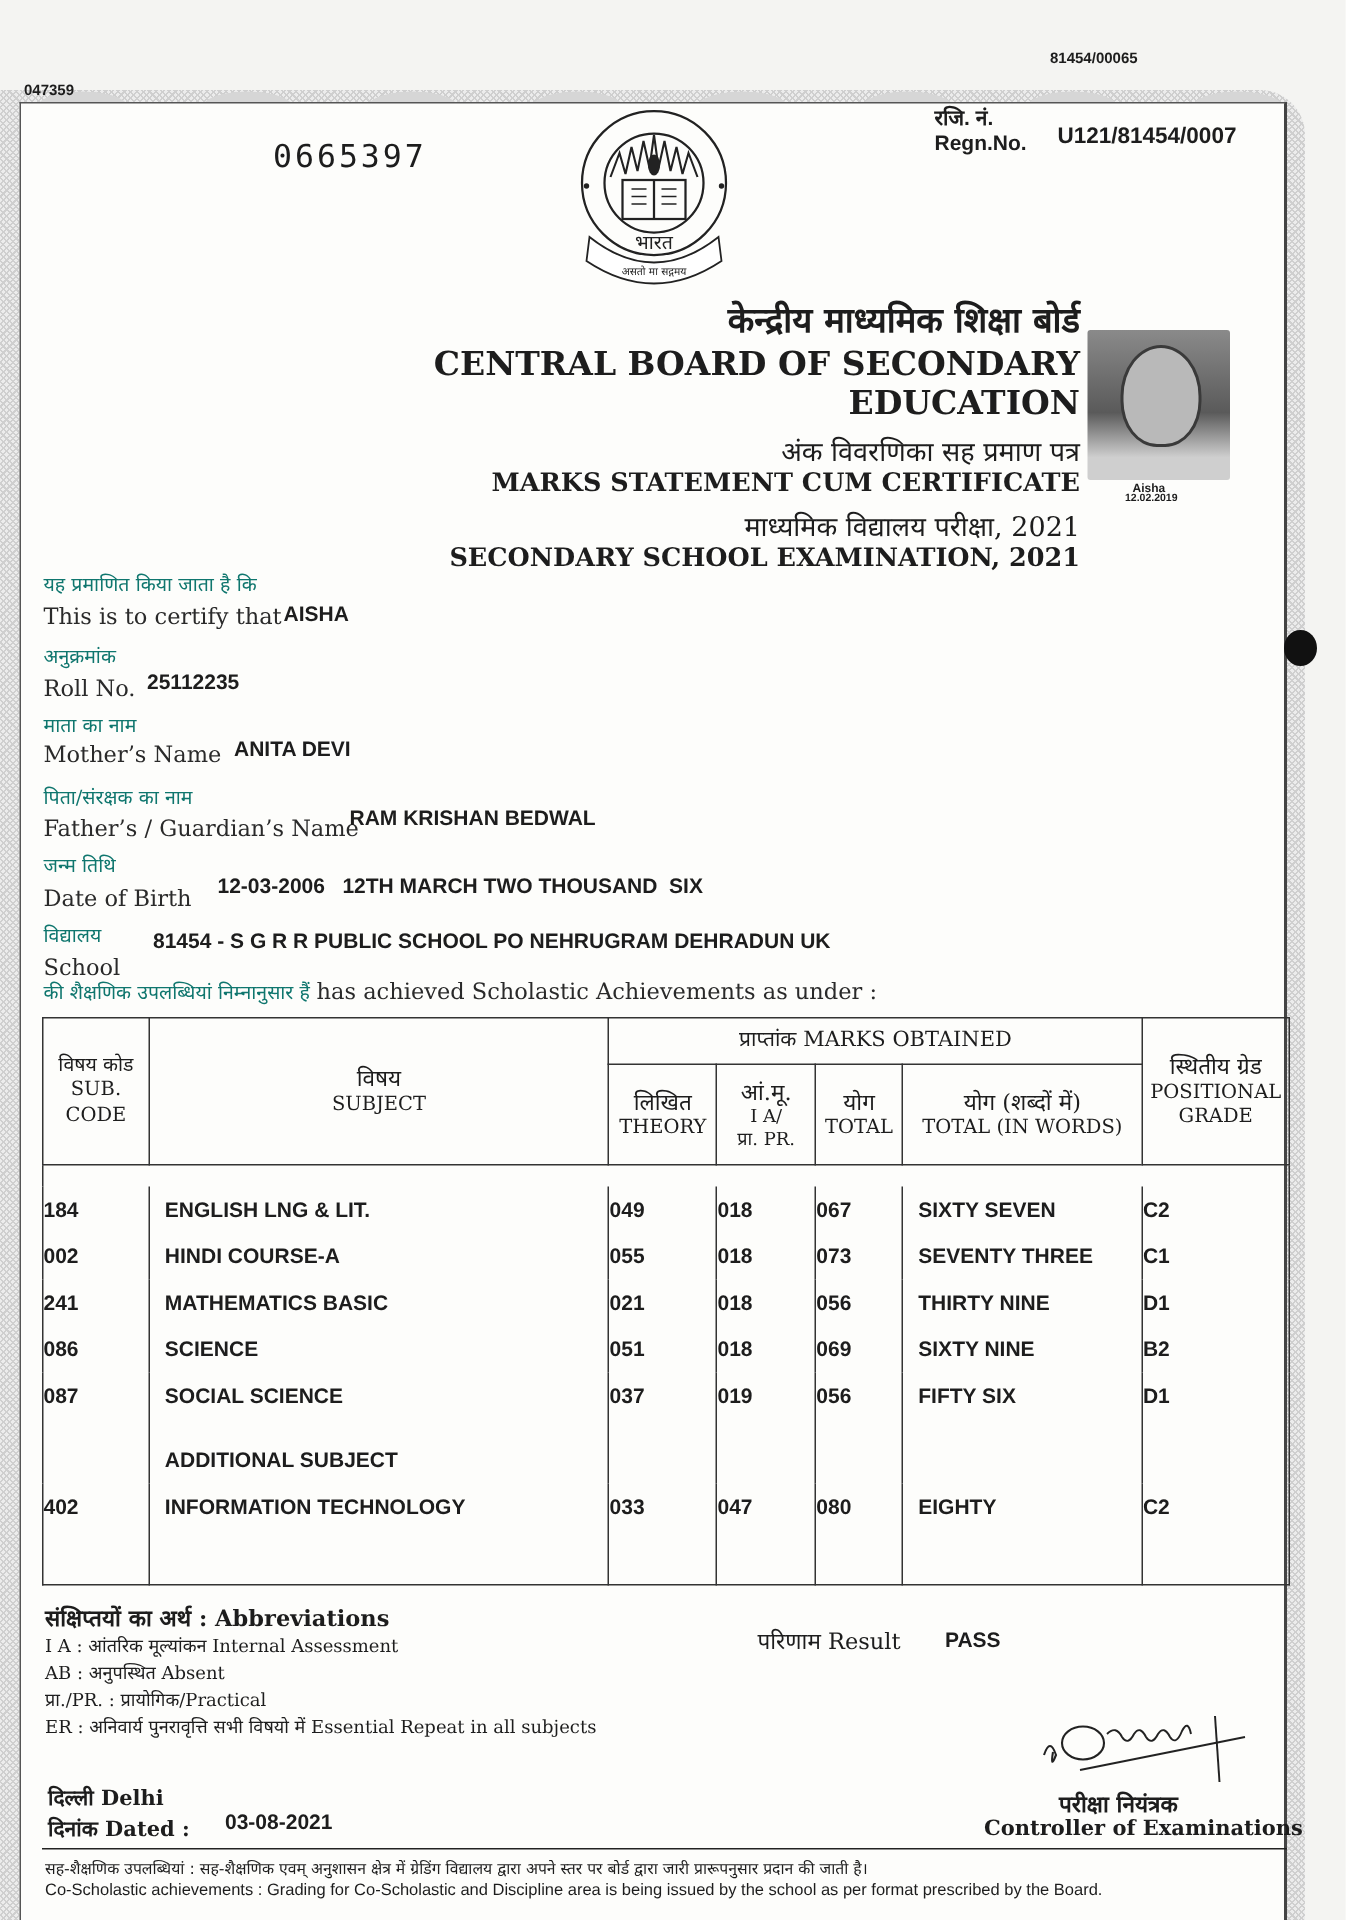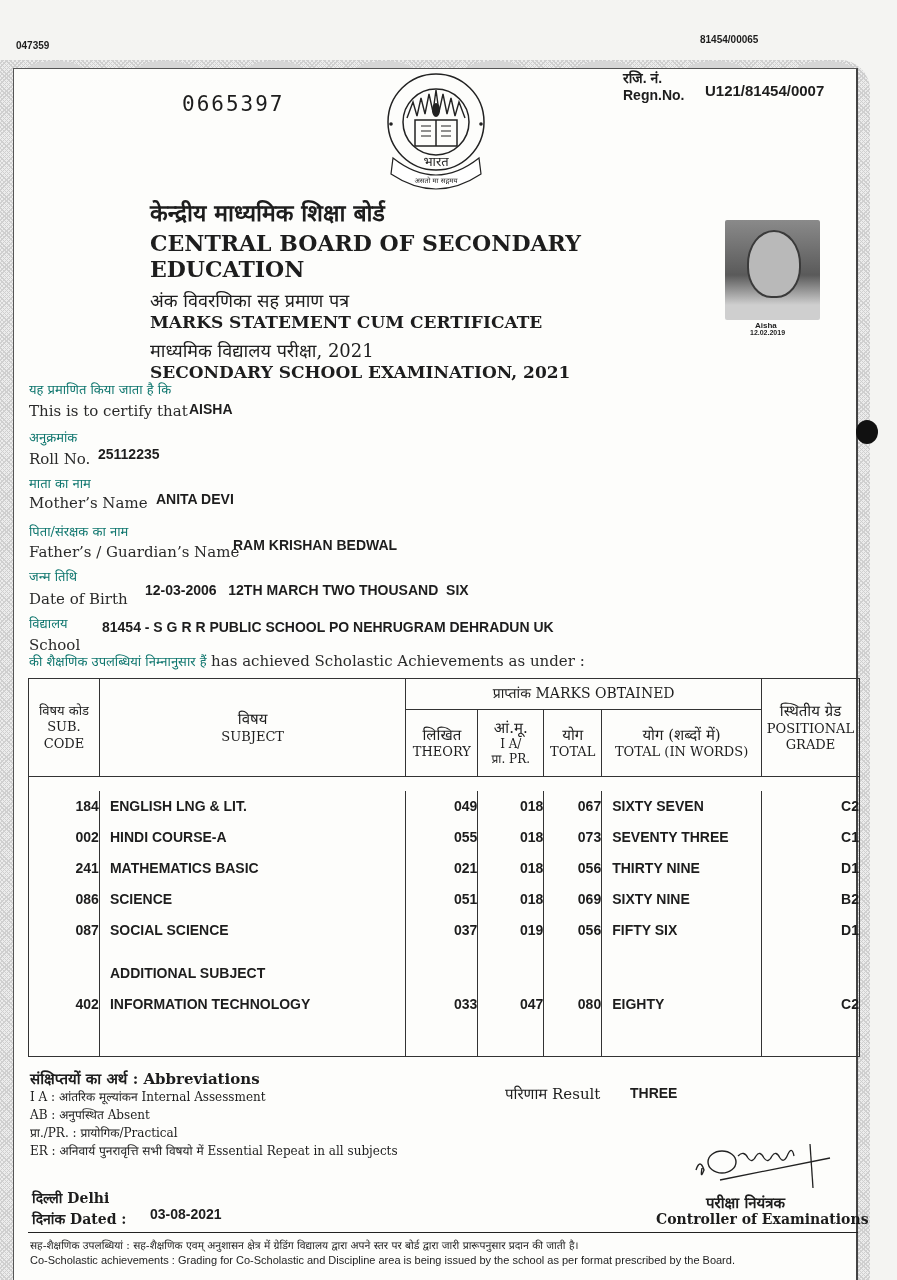--- a/index.html
+++ b/index.html
@@ -20,28 +20,28 @@
     background:
       radial-gradient(ellipse 50px 18px at 50% 100%, #d6d6d6 60%, transparent 62%) 0 0/110px 30px repeat-x;
   }
   .paper {
     position: absolute; left: 13px; top: 68px; width: 842px; height: 1212px;
     background: #fdfdfb;
     border: 1px solid #555;
     border-right: 2px solid #444;
   }
   .abs { position: absolute; }
-  .serial-left { left: 16px; top: 40px; font-size: 10px; font-weight: bold; font-family: "Liberation Sans", sans-serif; text-align: center; }
+  .serial-left { left: 16px; top: 55px; font-size: 10px; font-weight: bold; font-family: "Liberation Sans", sans-serif; text-align: center; }
   .serial-right { left: 700px; top: 34px; font-size: 10px; font-weight: bold; font-family: "Liberation Sans", sans-serif; }
   .cert-no { left: 182px; top: 92px; font-size: 21px; letter-spacing: 2px; font-family: "DejaVu Sans Mono", monospace; }
   .regn-hi { left: 623px; top: 68px; font-size: 14px; font-weight: bold; font-family: "Liberation Sans", sans-serif; }
   .regn-en { left: 623px; top: 87px; font-size: 14px; font-weight: bold; font-family: "Liberation Sans", sans-serif; }
   .regn-val { left: 705px; top: 82px; font-size: 15px; font-weight: bold; font-family: "Liberation Sans", sans-serif; }
   .logo { left: 375px; top: 70px; width: 122px; height: 120px; }
-  .title-block { left: 150px; top: 196px; width: 570px; text-align: left; }
+  .title-block { left: 150px; top: 196px; width: 570px; text-align: right; }
   .t-hi1 { font-size: 23px; font-weight: bold; margin-bottom: 2px; }
   .t-en1 { font-size: 22px; font-weight: bold; }
   .t-hi2 { font-size: 18px; margin-top: 6px; }
   .t-en2 { font-size: 17px; font-weight: bold; }
   .t-hi3 { font-size: 18px; margin-top: 6px; }
   .t-en3 { font-size: 17px; font-weight: bold; }
   .photo { left: 725px; top: 220px; width: 95px; height: 100px; background: linear-gradient(180deg,#8a8a8a,#5a5a5a 55%,#cfcfcf 85%); border-radius: 2px; }
   .photo .face { position:absolute; left: 22px; top: 10px; width: 50px; height: 64px; border-radius: 50% 50% 45% 45%; background: #b9b9b9; border: 2px solid #3a3a3a; }
   .photo-name { left: 755px; top: 321px; font-size: 8px; font-weight: bold; font-family: "Liberation Sans", sans-serif; }
   .photo-date { left: 750px; top: 329px; font-size: 7px; font-weight: bold; font-family: "Liberation Sans", sans-serif; }
@@ -49,21 +49,21 @@
   .en-label { font-size: 15px; color: #2a2a2a; }
   .val { font-family: "Liberation Sans", sans-serif; font-weight: bold; font-size: 14px; }
   table.marks {
     position: absolute; left: 28px; top: 678px; width: 832px;
     border-collapse: collapse; font-size: 13px;
   }
   table.marks td, table.marks th { border-left: 1.5px solid #333; border-right: 1.5px solid #333; padding: 0; }
   table.marks th { font-weight: normal; border-top: 1.5px solid #333; border-bottom: 1.5px solid #333; text-align: center; line-height: 1.25; }
   table.marks tr.body td { font-family: "Liberation Sans", sans-serif; font-weight: bold; font-size: 14px; height: 31px; }
   table.marks tr.last td { border-bottom: 1.5px solid #333; }
-  .c { text-align: right; }
+  .c { text-align: left; }
   .l { padding-left: 10px !important; }
   .abbr { left: 30px; top: 1068px; }
   .abbr-title { font-size: 15px; font-weight: bold; }
   .abbr-line { font-size: 12px; line-height: 18px; }
   .result { left: 505px; top: 1083px; font-size: 15px; }
   .result-val { left: 630px; top: 1085px; font-size: 14px; font-weight: bold; font-family: "Liberation Sans", sans-serif; }
   .sig { left: 690px; top: 1140px; width: 150px; height: 50px; }
   .ctrl-hi { left: 706px; top: 1192px; font-size: 15px; font-weight: bold; }
   .ctrl-en { left: 656px; top: 1211px; font-size: 14px; font-weight: bold; }
   .place { left: 32px; top: 1188px; font-size: 14px; font-weight: bold; }
@@ -281,21 +281,21 @@
 
 <div class="abs abbr">
   <div class="abbr-title">संक्षिप्तयों का अर्थ : Abbreviations</div>
   <div class="abbr-line">I A : आंतरिक मूल्यांकन  Internal Assessment</div>
   <div class="abbr-line">AB : अनुपस्थित Absent</div>
   <div class="abbr-line">प्रा./PR. : प्रायोगिक/Practical</div>
   <div class="abbr-line">ER : अनिवार्य पुनरावृत्ति सभी विषयो में Essential Repeat in all subjects</div>
 </div>
 
 <div class="abs result">परिणाम Result</div>
-<div class="abs result-val">THREE</div>
+<div class="abs result-val">PASS</div>
 
 <svg class="abs sig" viewBox="0 0 150 50">
   <path d="M6,30 q4,-12 8,0 q-4,10 -2,-2" fill="none" stroke="#222" stroke-width="1.4"></path>
   <ellipse cx="32" cy="22" rx="14" ry="11" fill="none" stroke="#222" stroke-width="1.4"></ellipse>
   <path d="M48,16 q6,-6 10,2 q4,6 8,-2 q4,-6 8,2 q4,6 8,-2 q4,-6 8,2 q4,6 8,-4 q4,-8 6,2" fill="none" stroke="#222" stroke-width="1.3"></path>
   <line x1="30" y1="40" x2="140" y2="18" stroke="#222" stroke-width="1.3"></line>
   <line x1="120" y1="4" x2="123" y2="48" stroke="#222" stroke-width="1.3"></line>
 </svg>
 <div class="abs ctrl-hi">परीक्षा नियंत्रक</div>
 <div class="abs ctrl-en">Controller of Examinations</div>

